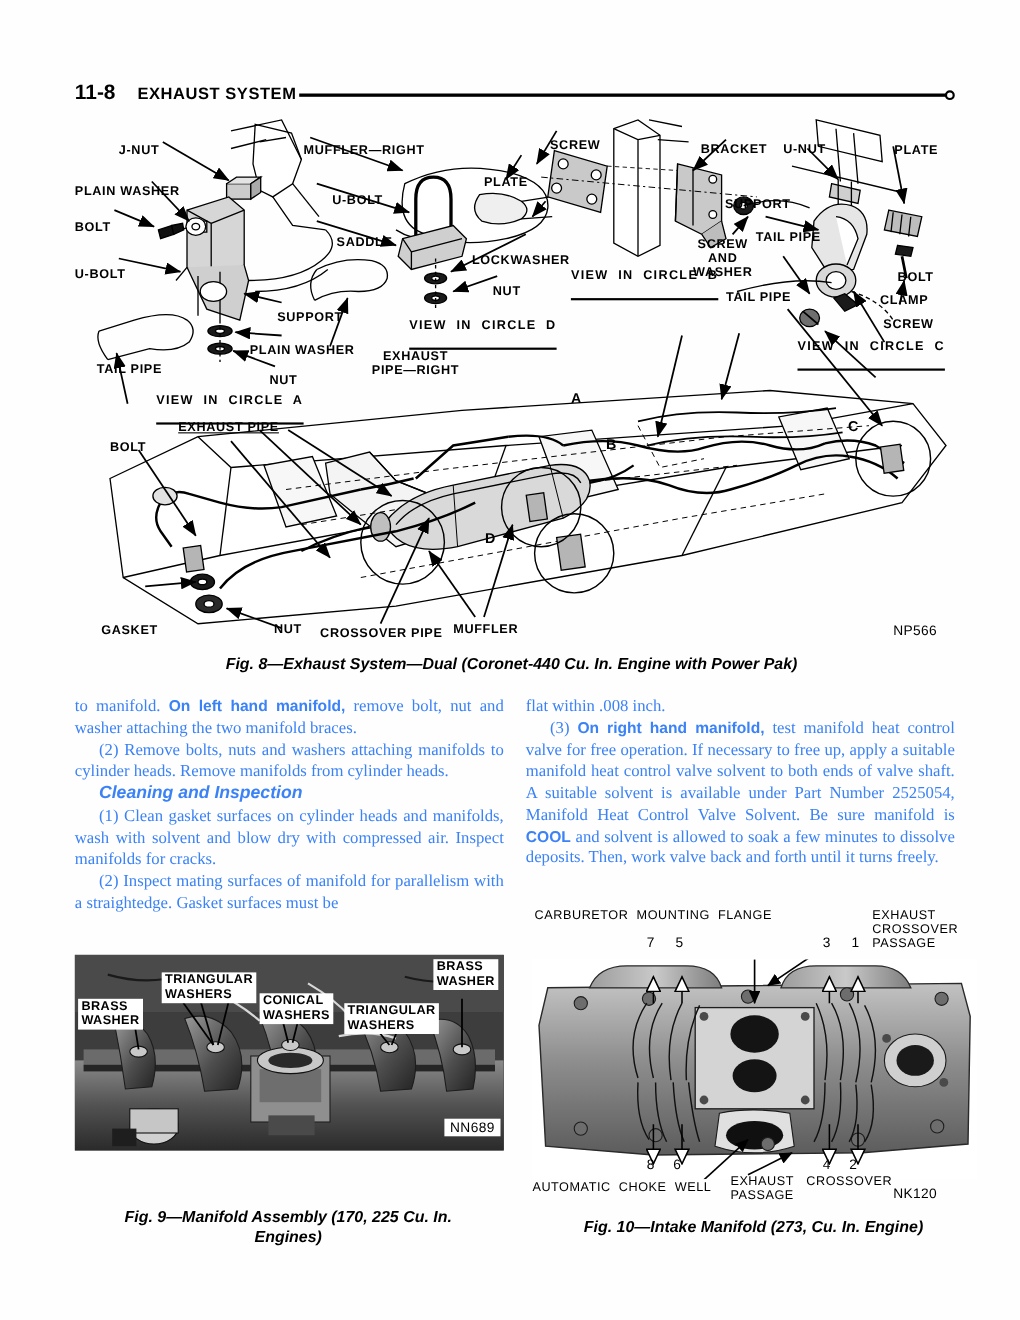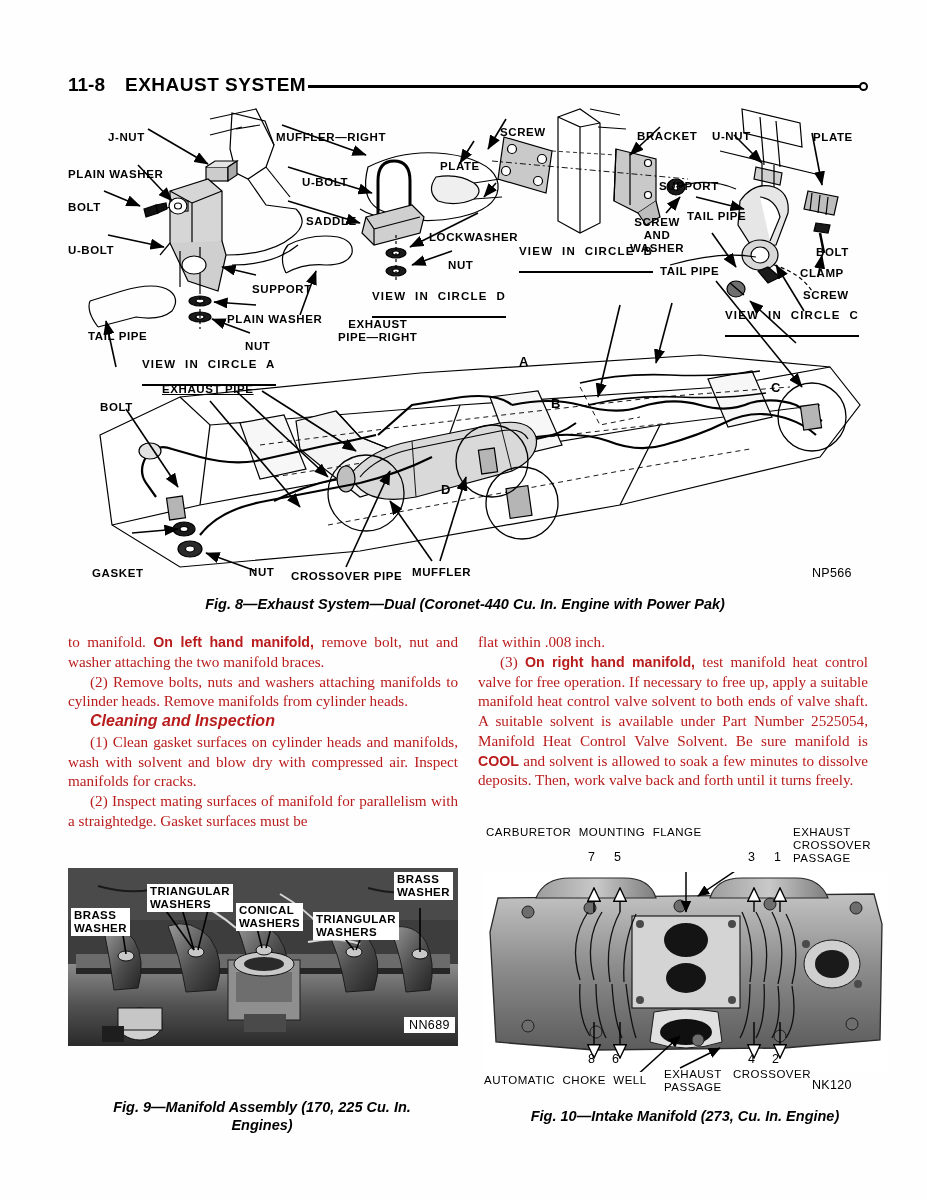--- a/index.html
+++ b/index.html
@@ -34,21 +34,21 @@
   .runhead .folio {
     font-family: "Liberation Sans", sans-serif;
     font-weight: bold;
     font-size: 19px;
     letter-spacing: 0px;
     white-space: nowrap;
   }
   .runhead .sect {
     font-family: "Liberation Sans", sans-serif;
     font-weight: bold;
-    font-size: 19px;
+    font-size: 15px;
     letter-spacing: 0.5px;
     margin-left: 20px;
     white-space: nowrap;
   }
   .runhead .rule {
     flex: 1;
     height: 3px;
     background: #000;
     margin-left: 2px;
     margin-top: 2px;
@@ -114,21 +114,21 @@
   }
 
   
   .col {
     position: absolute;
     font-family: "Liberation Serif", serif;
     font-size: 15.2px;
     line-height: 1.30;
     text-align: justify;
     text-justify: inter-word;
-    color: #b91c1c;
+    color: #3b82f6;
   }
   .col p { margin: 0; text-indent: 22px; }
   .col p.noind { text-indent: 0; }
   .col b { font-family: "Liberation Sans", sans-serif; font-weight: bold; font-size: 14.2px; }
   .subhead {
     font-family: "Liberation Sans", sans-serif;
     font-weight: bold;
     font-style: italic;
     font-size: 16px;
     margin: 13px 0 2px 0;

